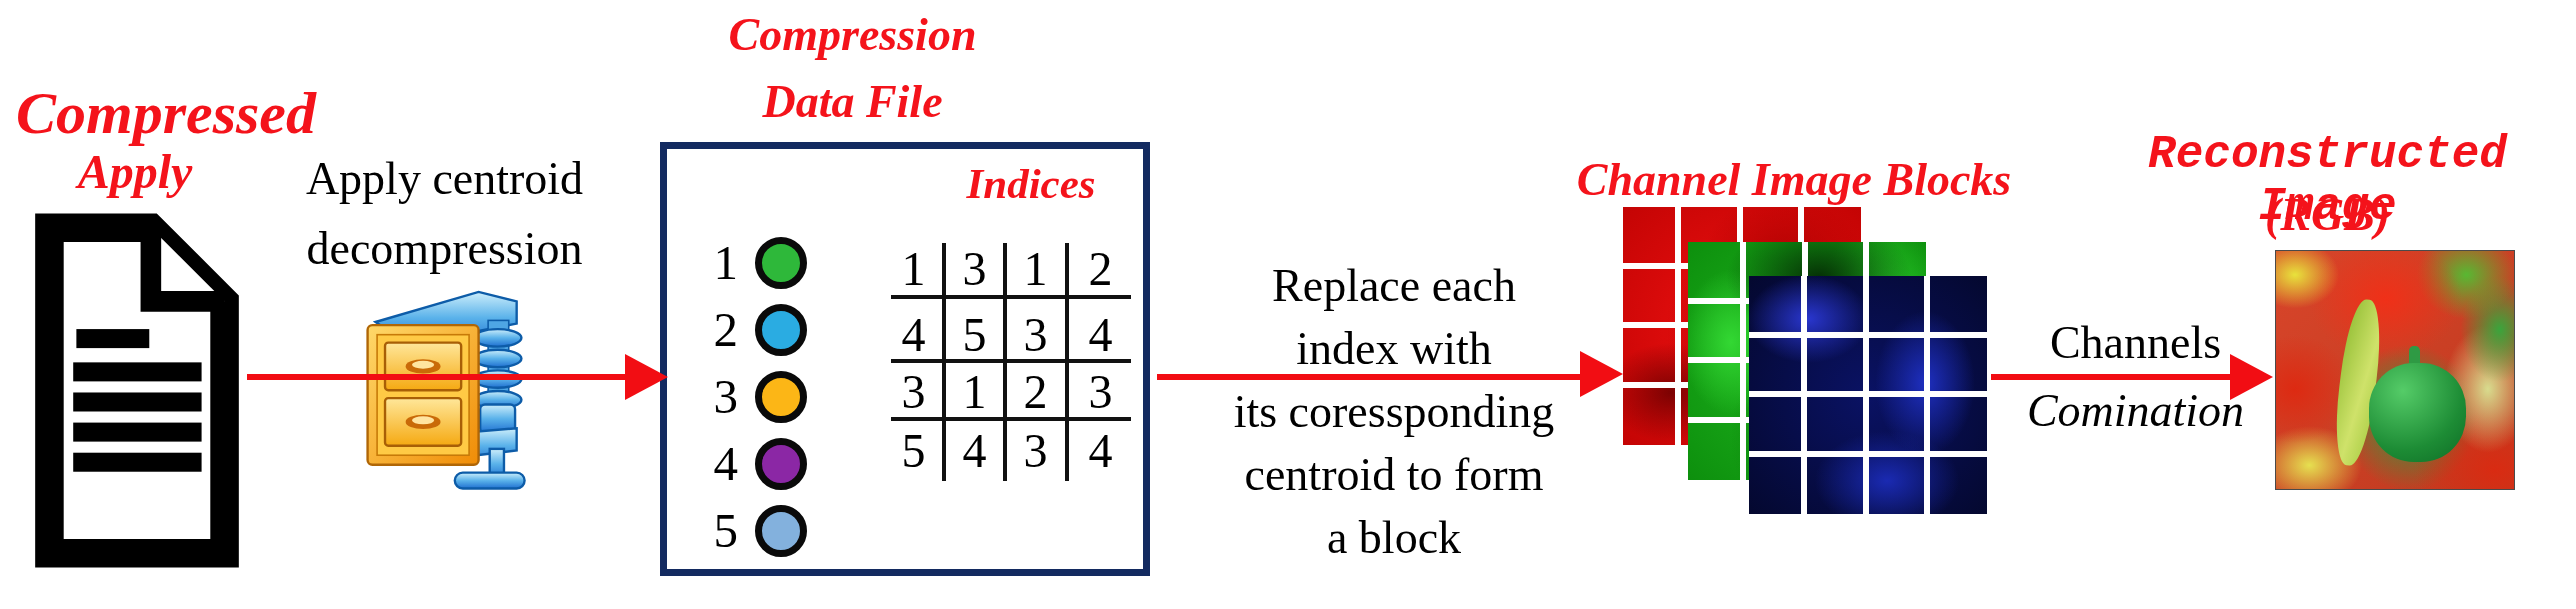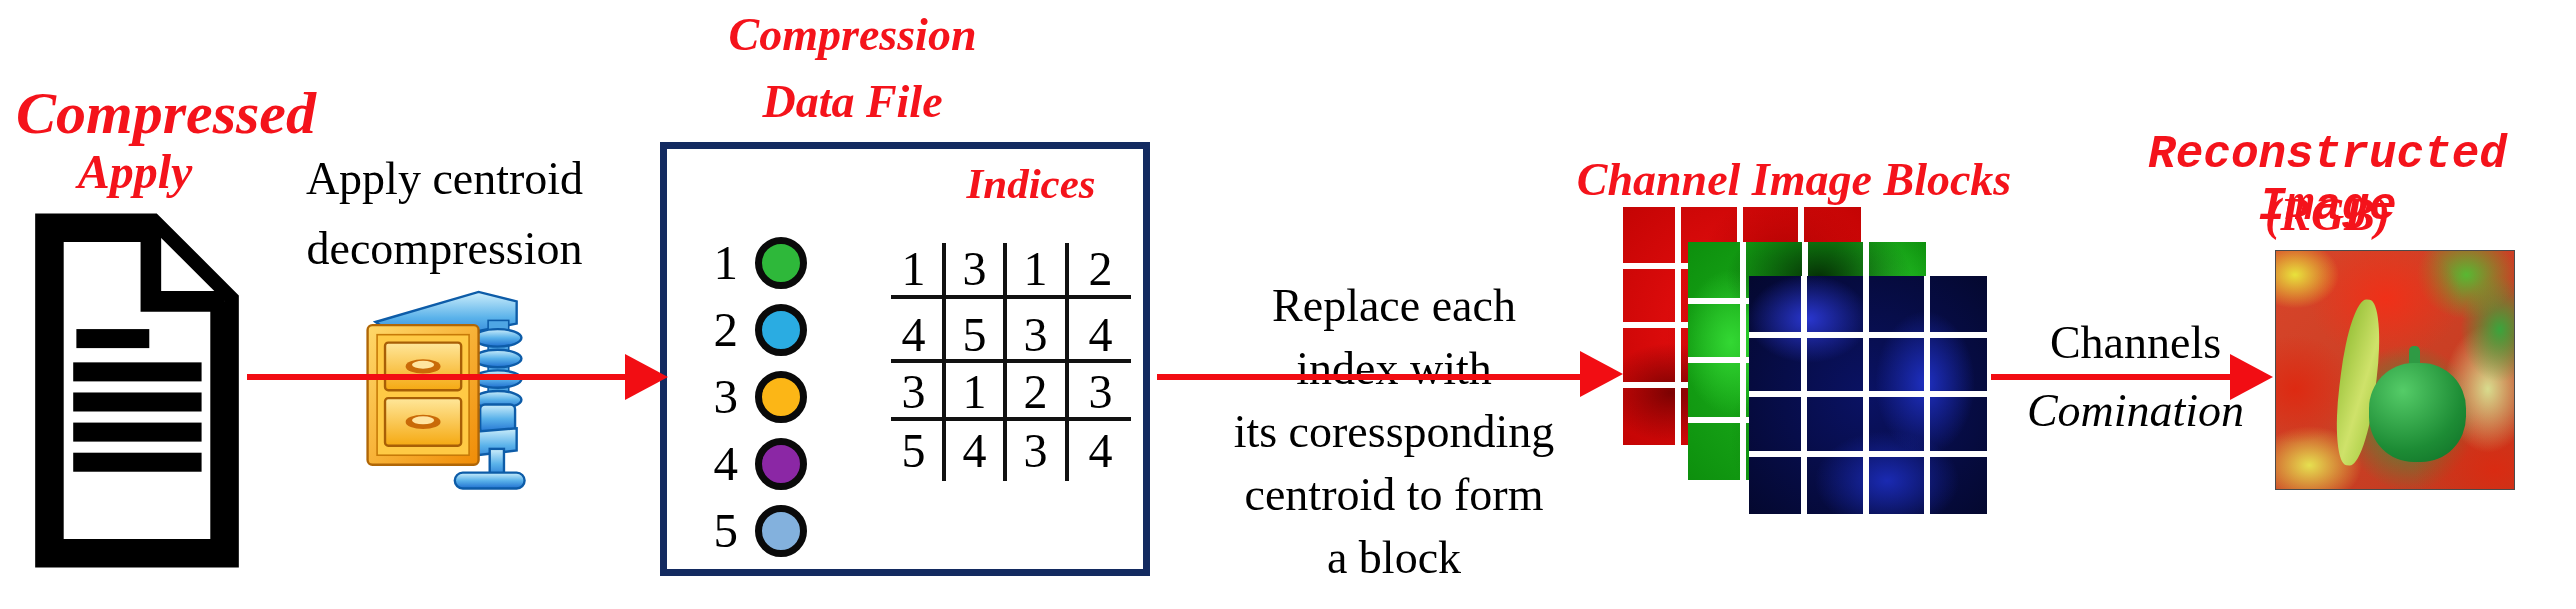--- a/index.html
+++ b/index.html
@@ -188,21 +188,21 @@
       <span class="icell" style="left: 1010px; top: 424px;">3</span>
       <span class="icell" style="left: 1075px; top: 424px;">4</span>
     </div>
   <div class="tline-v" style="left:942px;"></div>
   <div class="tline-v" style="left:1003px;"></div>
   <div class="tline-v" style="left:1065px;"></div>
   <div class="tline-h" style="top:295px;"></div>
   <div class="tline-h" style="top:359px;"></div>
   <div class="tline-h" style="top:417px;"></div>
 
-  <div id="replace-lines" class="abs ctr blabel" style="left:1182px;top:254px;width:424px;font-size:46px;line-height:63px;margin-top:20px;">
+  <div id="replace-lines" class="abs ctr blabel" style="left:1182px;top:254px;width:424px;font-size:46px;line-height:63px;">
       <div>Replace each</div>
       <div>index with</div>
       <div>its coressponding</div>
       <div>centroid to form</div>
       <div>a block</div>
     </div>
 
   <div class="abs ctr rlabel" style="left:1572px;top:129px;width:444px;font-size:46px;margin-top:24px;">Channel Image Blocks</div>
 
   <div class="ch ch-red">

